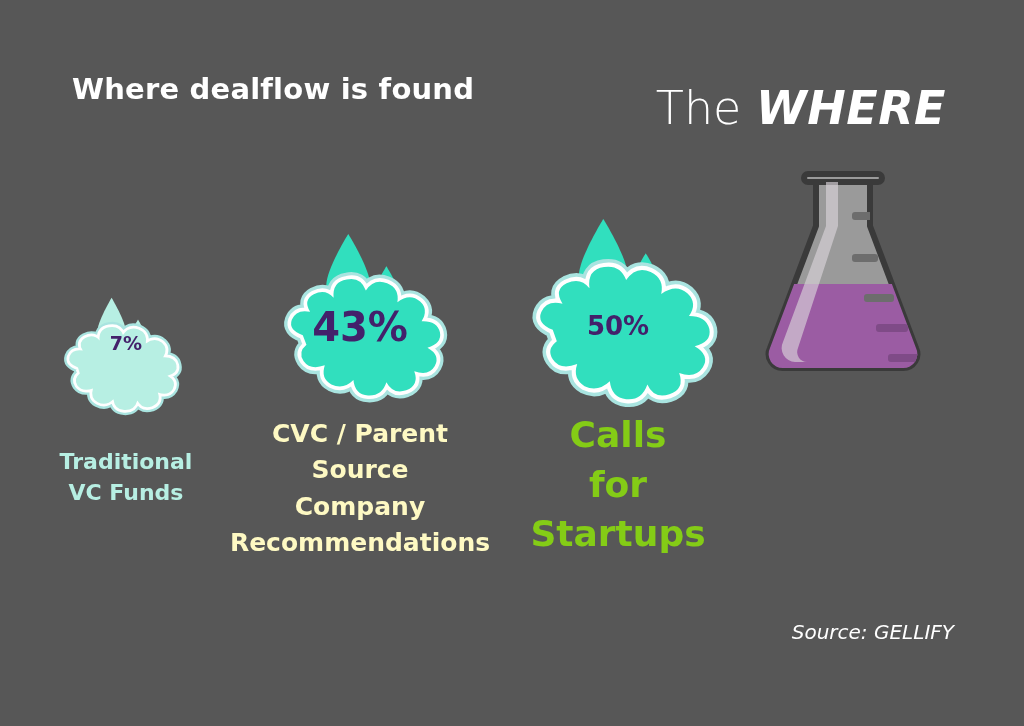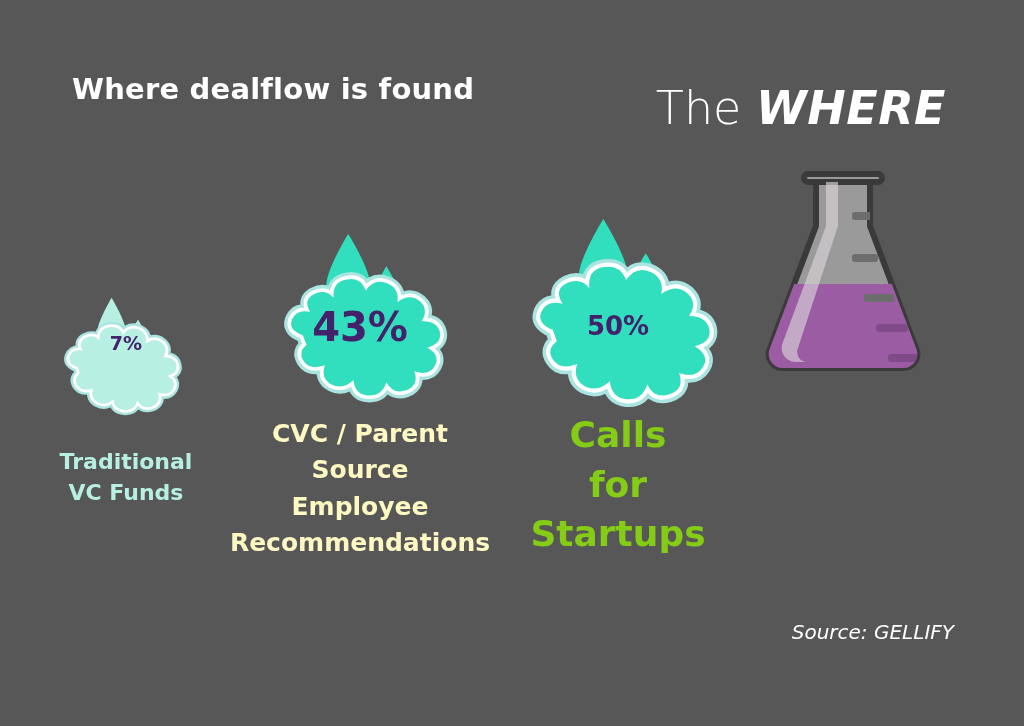--- a/index.html
+++ b/index.html
@@ -126,21 +126,21 @@
           <path fill="none" stroke="#a9e4e0" stroke-width="19" stroke-linejoin="round" d="M42 146 q-20 -7 -15 -21 q6 -15 25 -11 q-10 -16 5 -24 q16 -8 27 5 q-2 -22 18 -25 q19 -4 26 15 q11 -17 29 -10 q17 7 14 26 q17 -13 31 -1 q12 11 2 27 q21 -1 25 15 q3 15 -17 21 q18 10 10 25 q-8 14 -28 7 q7 19 -11 26 q-18 6 -27 -11 q-6 19 -25 18 q-18 -1 -20 -21 q-14 14 -30 6 q-15 -8 -9 -26 q-20 7 -29 -6 q-8 -12 4 -22 Z"></path>
           <path fill="none" stroke="#ffffff" stroke-width="10" stroke-linejoin="round" d="M42 146 q-20 -7 -15 -21 q6 -15 25 -11 q-10 -16 5 -24 q16 -8 27 5 q-2 -22 18 -25 q19 -4 26 15 q11 -17 29 -10 q17 7 14 26 q17 -13 31 -1 q12 11 2 27 q21 -1 25 15 q3 15 -17 21 q18 10 10 25 q-8 14 -28 7 q7 19 -11 26 q-18 6 -27 -11 q-6 19 -25 18 q-18 -1 -20 -21 q-14 14 -30 6 q-15 -8 -9 -26 q-20 7 -29 -6 q-8 -12 4 -22 Z"></path>
           <path fill="#31dfbe" stroke="none" d="M42 146 q-20 -7 -15 -21 q6 -15 25 -11 q-10 -16 5 -24 q16 -8 27 5 q-2 -22 18 -25 q19 -4 26 15 q11 -17 29 -10 q17 7 14 26 q17 -13 31 -1 q12 11 2 27 q21 -1 25 15 q3 15 -17 21 q18 10 10 25 q-8 14 -28 7 q7 19 -11 26 q-18 6 -27 -11 q-6 19 -25 18 q-18 -1 -20 -21 q-14 14 -30 6 q-15 -8 -9 -26 q-20 7 -29 -6 q-8 -12 4 -22 Z"></path>
         </g>
       </svg>
       <div class="blob-value">43%</div>
     </div>
     <div class="stat-label">
       <span class="lbl-line">CVC / Parent</span>
       <span class="lbl-line">Source</span>
-      <span class="lbl-line">Employee</span>
+      <span class="lbl-line">Company</span>
       <span class="lbl-line">Recommendations</span>
     </div>
   </div>
 
   <div class="stat-group" id="stat-group-calls">
     <div class="blob-wrap">
       <svg width="196" height="186" viewBox="0 0 240 228">
         <g>
           <path fill="#31dfbe" d="M102 6 C102 6 72 54 72 76 a30 30 0 0 0 60 0 C132 54 102 6 102 6 Z"></path>
           <path fill="#31dfbe" d="M154 48 C154 48 128 90 128 109 a26 26 0 0 0 52 0 C180 90 154 48 154 48 Z"></path>

